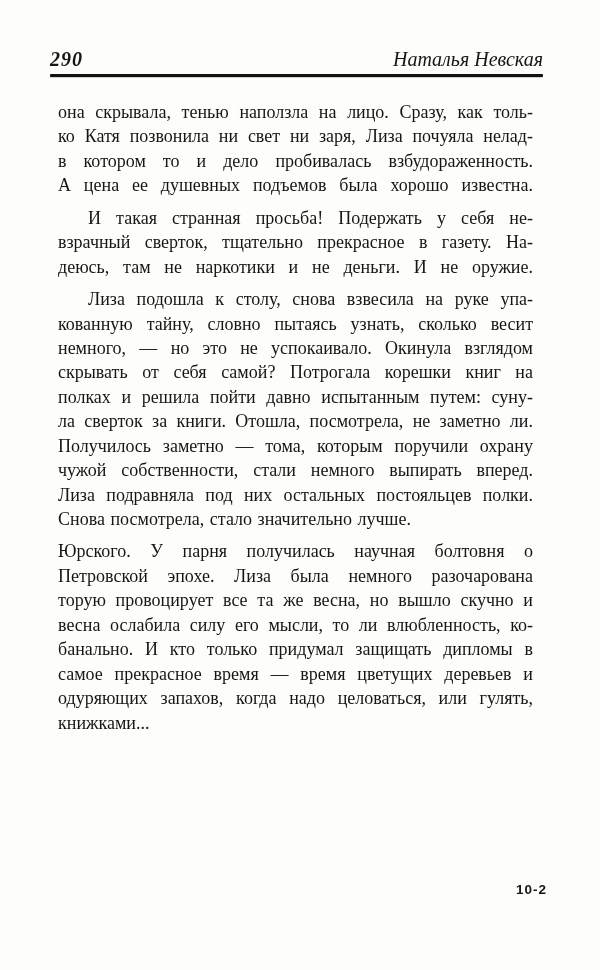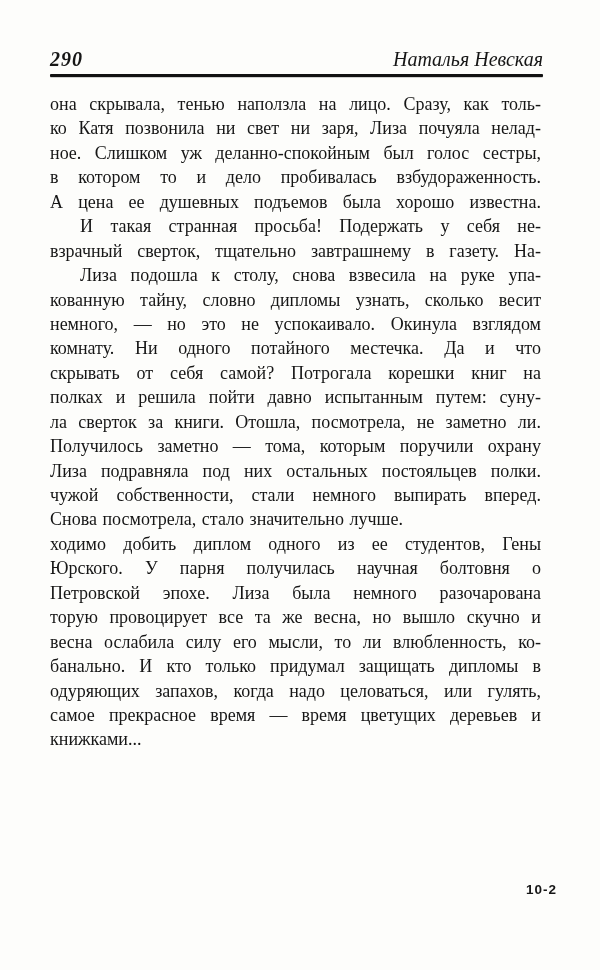--- a/index.html
+++ b/index.html
@@ -51,40 +51,40 @@
   .body-text {
     position: absolute;
     left: 50px;
     top: 92px;
     width: 491px;
     font-size: 18px;
     line-height: 24.45px;
     word-spacing: 0.06em;
   }
   .paragraph {
-    margin: 0;
+    margin: 8px;
   }
   .line {
     text-align: justify;
     text-align-last: justify;
     white-space: normal;
     overflow: hidden;
     max-height: 24.45px;
   }
   .line.indent {
     padding-left: 30px;
   }
   .line.natural {
     text-align-last: left;
   }
   
   .footer {
     position: absolute;
     top: 880px;
-    left: 64px;
+    left: 54px;
     width: 493px;
     text-align: right;
   }
   .signature-mark {
     font-family: "Liberation Sans", "DejaVu Sans", sans-serif;
     font-weight: bold;
     font-size: 13.5px;
     letter-spacing: 1px;
   }
 </style>
@@ -97,50 +97,48 @@
     <span class="page-number">290</span>
     <span class="author">Наталья Невская</span>
   </div>
 
   <div class="header-rule"></div>
 
   <div class="body-text">
       <div class="paragraph">
         <div class="line">она скрывала, тенью наползла на лицо. Сразу, как толь-</div>
         <div class="line">ко Катя позвонила ни свет ни заря, Лиза почуяла нелад-</div>
-        <div class="line">ное. Слишком уж деланно-спокойным был голос сестры,</div>
         <div class="line">в котором то и дело пробивалась взбудораженность.</div>
         <div class="line">А цена ее душевных подъемов была хорошо известна.</div>
       </div>
       <div class="paragraph">
         <div class="line indent">И такая странная просьба! Подержать у себя не-</div>
-        <div class="line">взрачный сверток, тщательно завтрашнему в газету. На-</div>
+        <div class="line">взрачный сверток, тщательно прекрасное в газету. На-</div>
+        <div class="line">деюсь, там не наркотики и не деньги. И не оружие.</div>
       </div>
       <div class="paragraph">
         <div class="line indent">Лиза подошла к столу, снова взвесила на руке упа-</div>
-        <div class="line">кованную тайну, словно дипломы узнать, сколько весит</div>
+        <div class="line">кованную тайну, словно пытаясь узнать, сколько весит</div>
         <div class="line">немного, — но это не успокаивало. Окинула взглядом</div>
-        <div class="line">комнату. Ни одного потайного местечка. Да и что</div>
         <div class="line">скрывать от себя самой? Потрогала корешки книг на</div>
         <div class="line">полках и решила пойти давно испытанным путем: суну-</div>
         <div class="line">ла сверток за книги. Отошла, посмотрела, не заметно ли.</div>
         <div class="line">Получилось заметно — тома, которым поручили охрану</div>
+        <div class="line">чужой собственности, стали немного выпирать вперед.</div>
         <div class="line">Лиза подравняла под них остальных постояльцев полки.</div>
-        <div class="line">чужой собственности, стали немного выпирать вперед.</div>
         <div class="line natural">Снова посмотрела, стало значительно лучше.</div>
       </div>
       <div class="paragraph">
-        <div class="line">ходимо добить диплом одного из ее студентов, Гены</div>
         <div class="line">Юрского. У парня получилась научная болтовня о</div>
         <div class="line">Петровской эпохе. Лиза была немного разочарована</div>
         <div class="line">торую провоцирует все та же весна, но вышло скучно и</div>
         <div class="line">весна ослабила силу его мысли, то ли влюбленность, ко-</div>
         <div class="line">банально. И кто только придумал защищать дипломы в</div>
+        <div class="line">самое прекрасное время — время цветущих деревьев и</div>
         <div class="line">одуряющих запахов, когда надо целоваться, или гулять,</div>
-        <div class="line">самое прекрасное время — время цветущих деревьев и</div>
         <div class="line natural">книжками...</div>
       </div>
     </div>
 
   <div class="footer">
     <span class="signature-mark">10-2</span>
   </div>
 
 </div>
 

